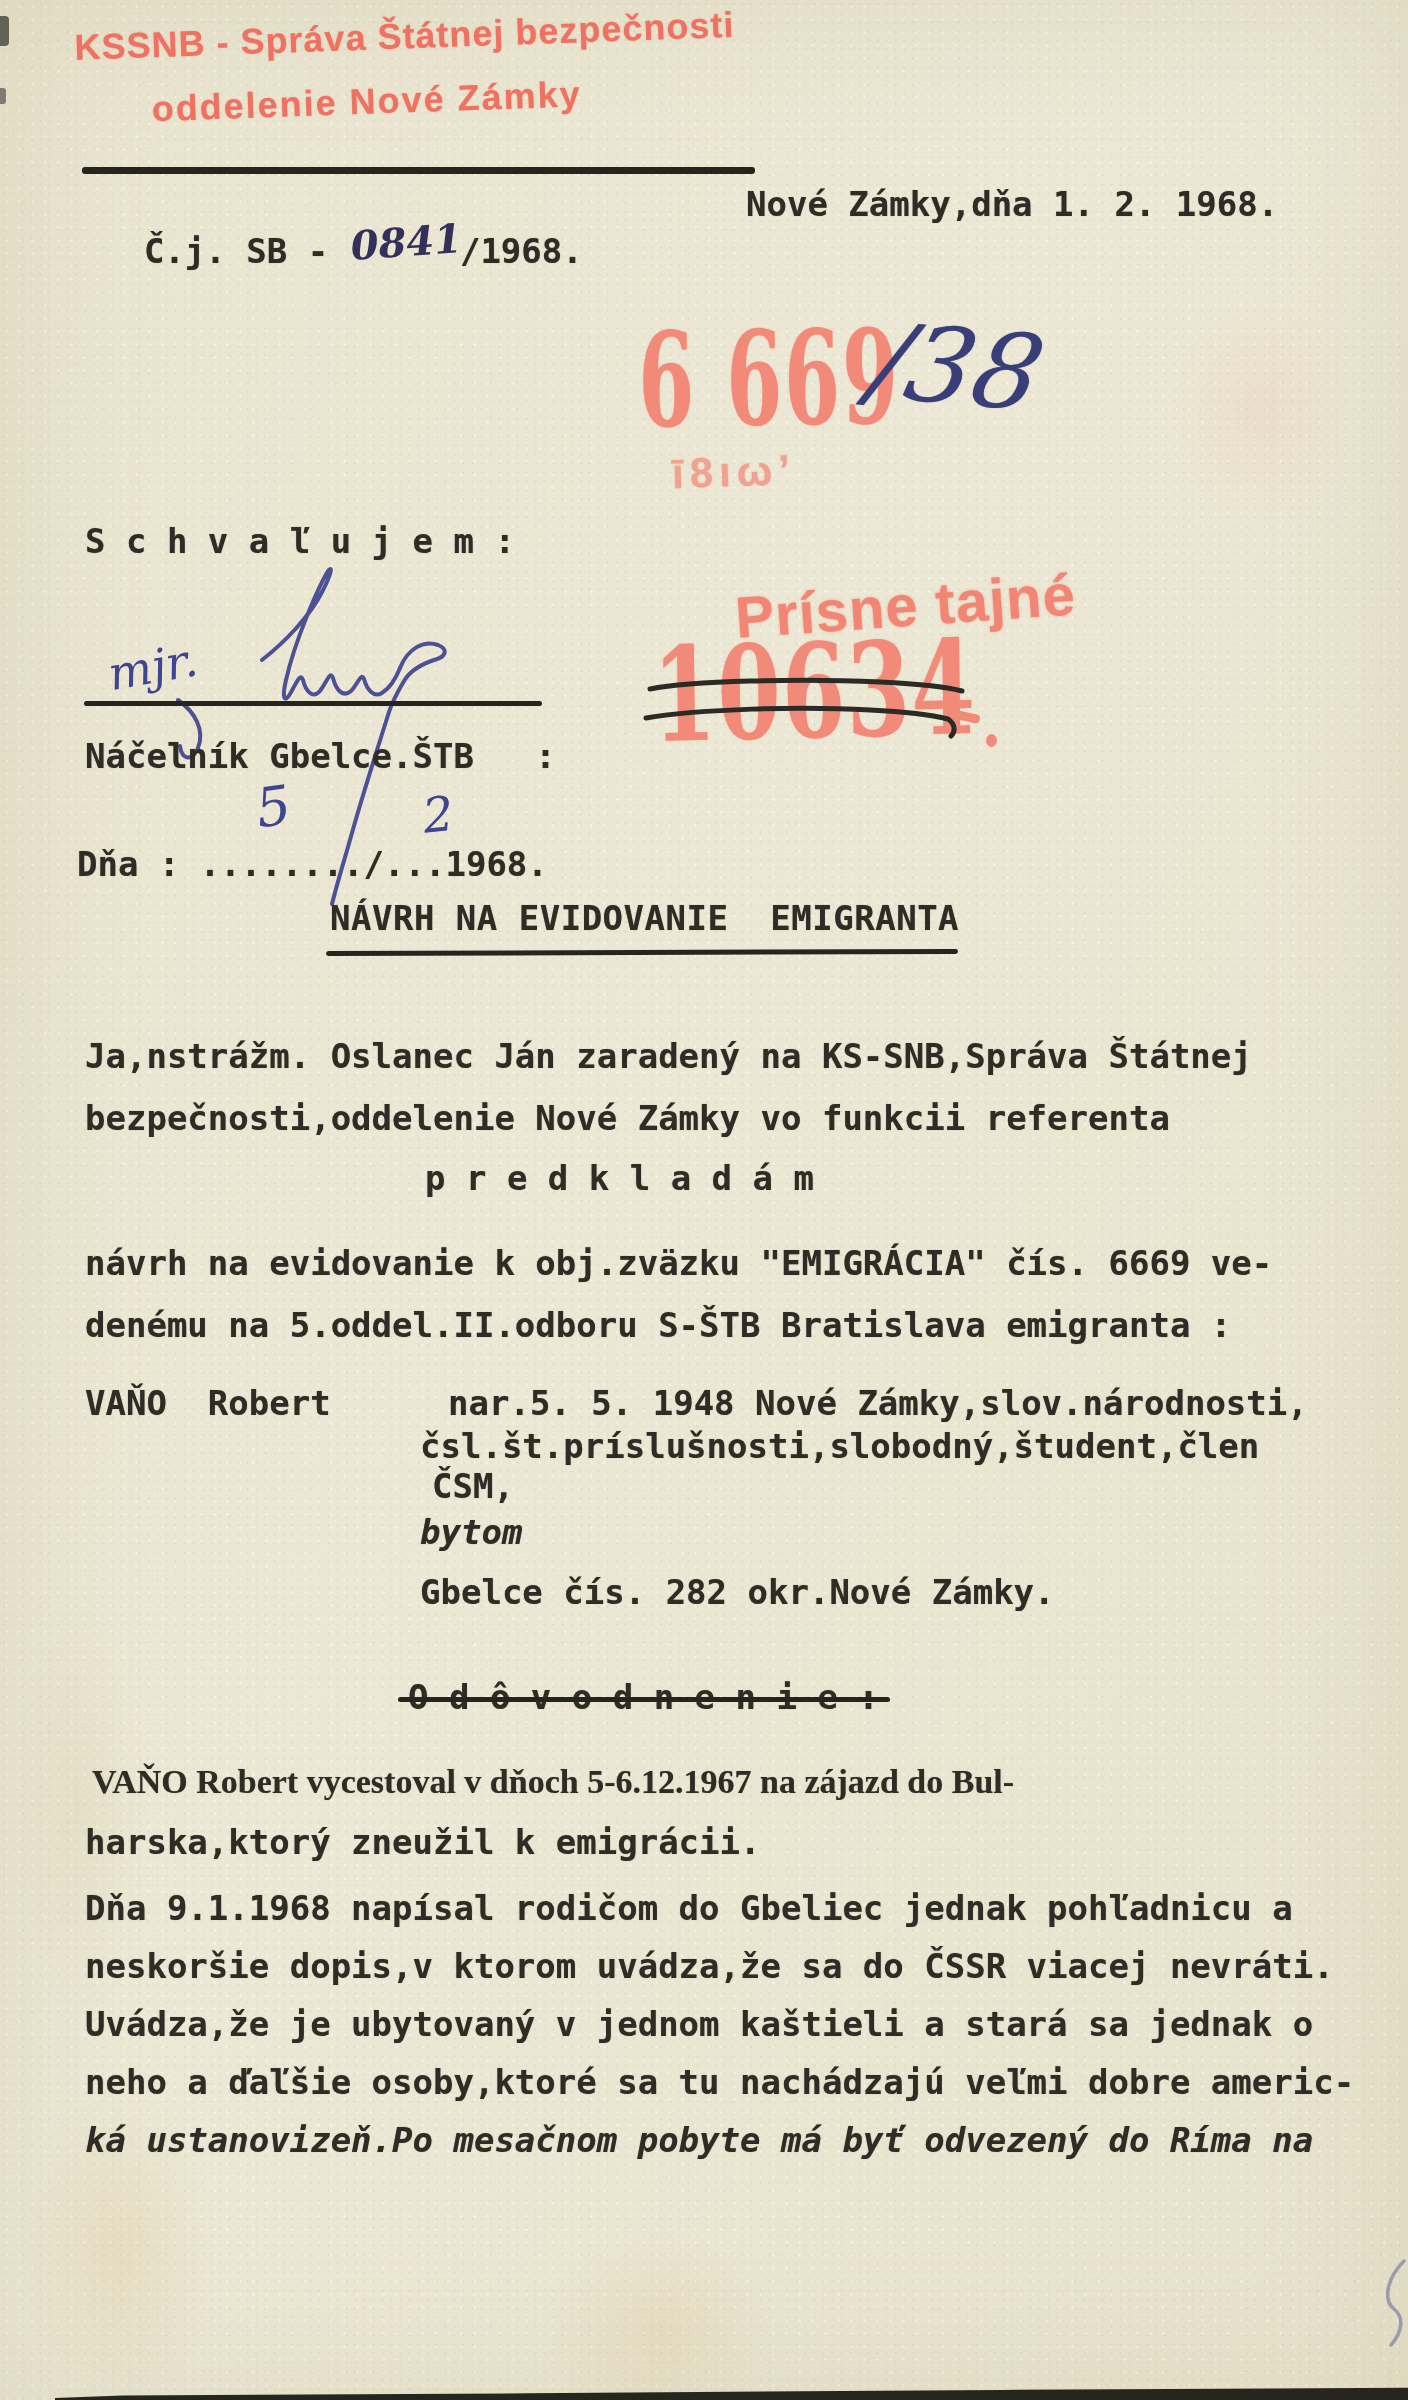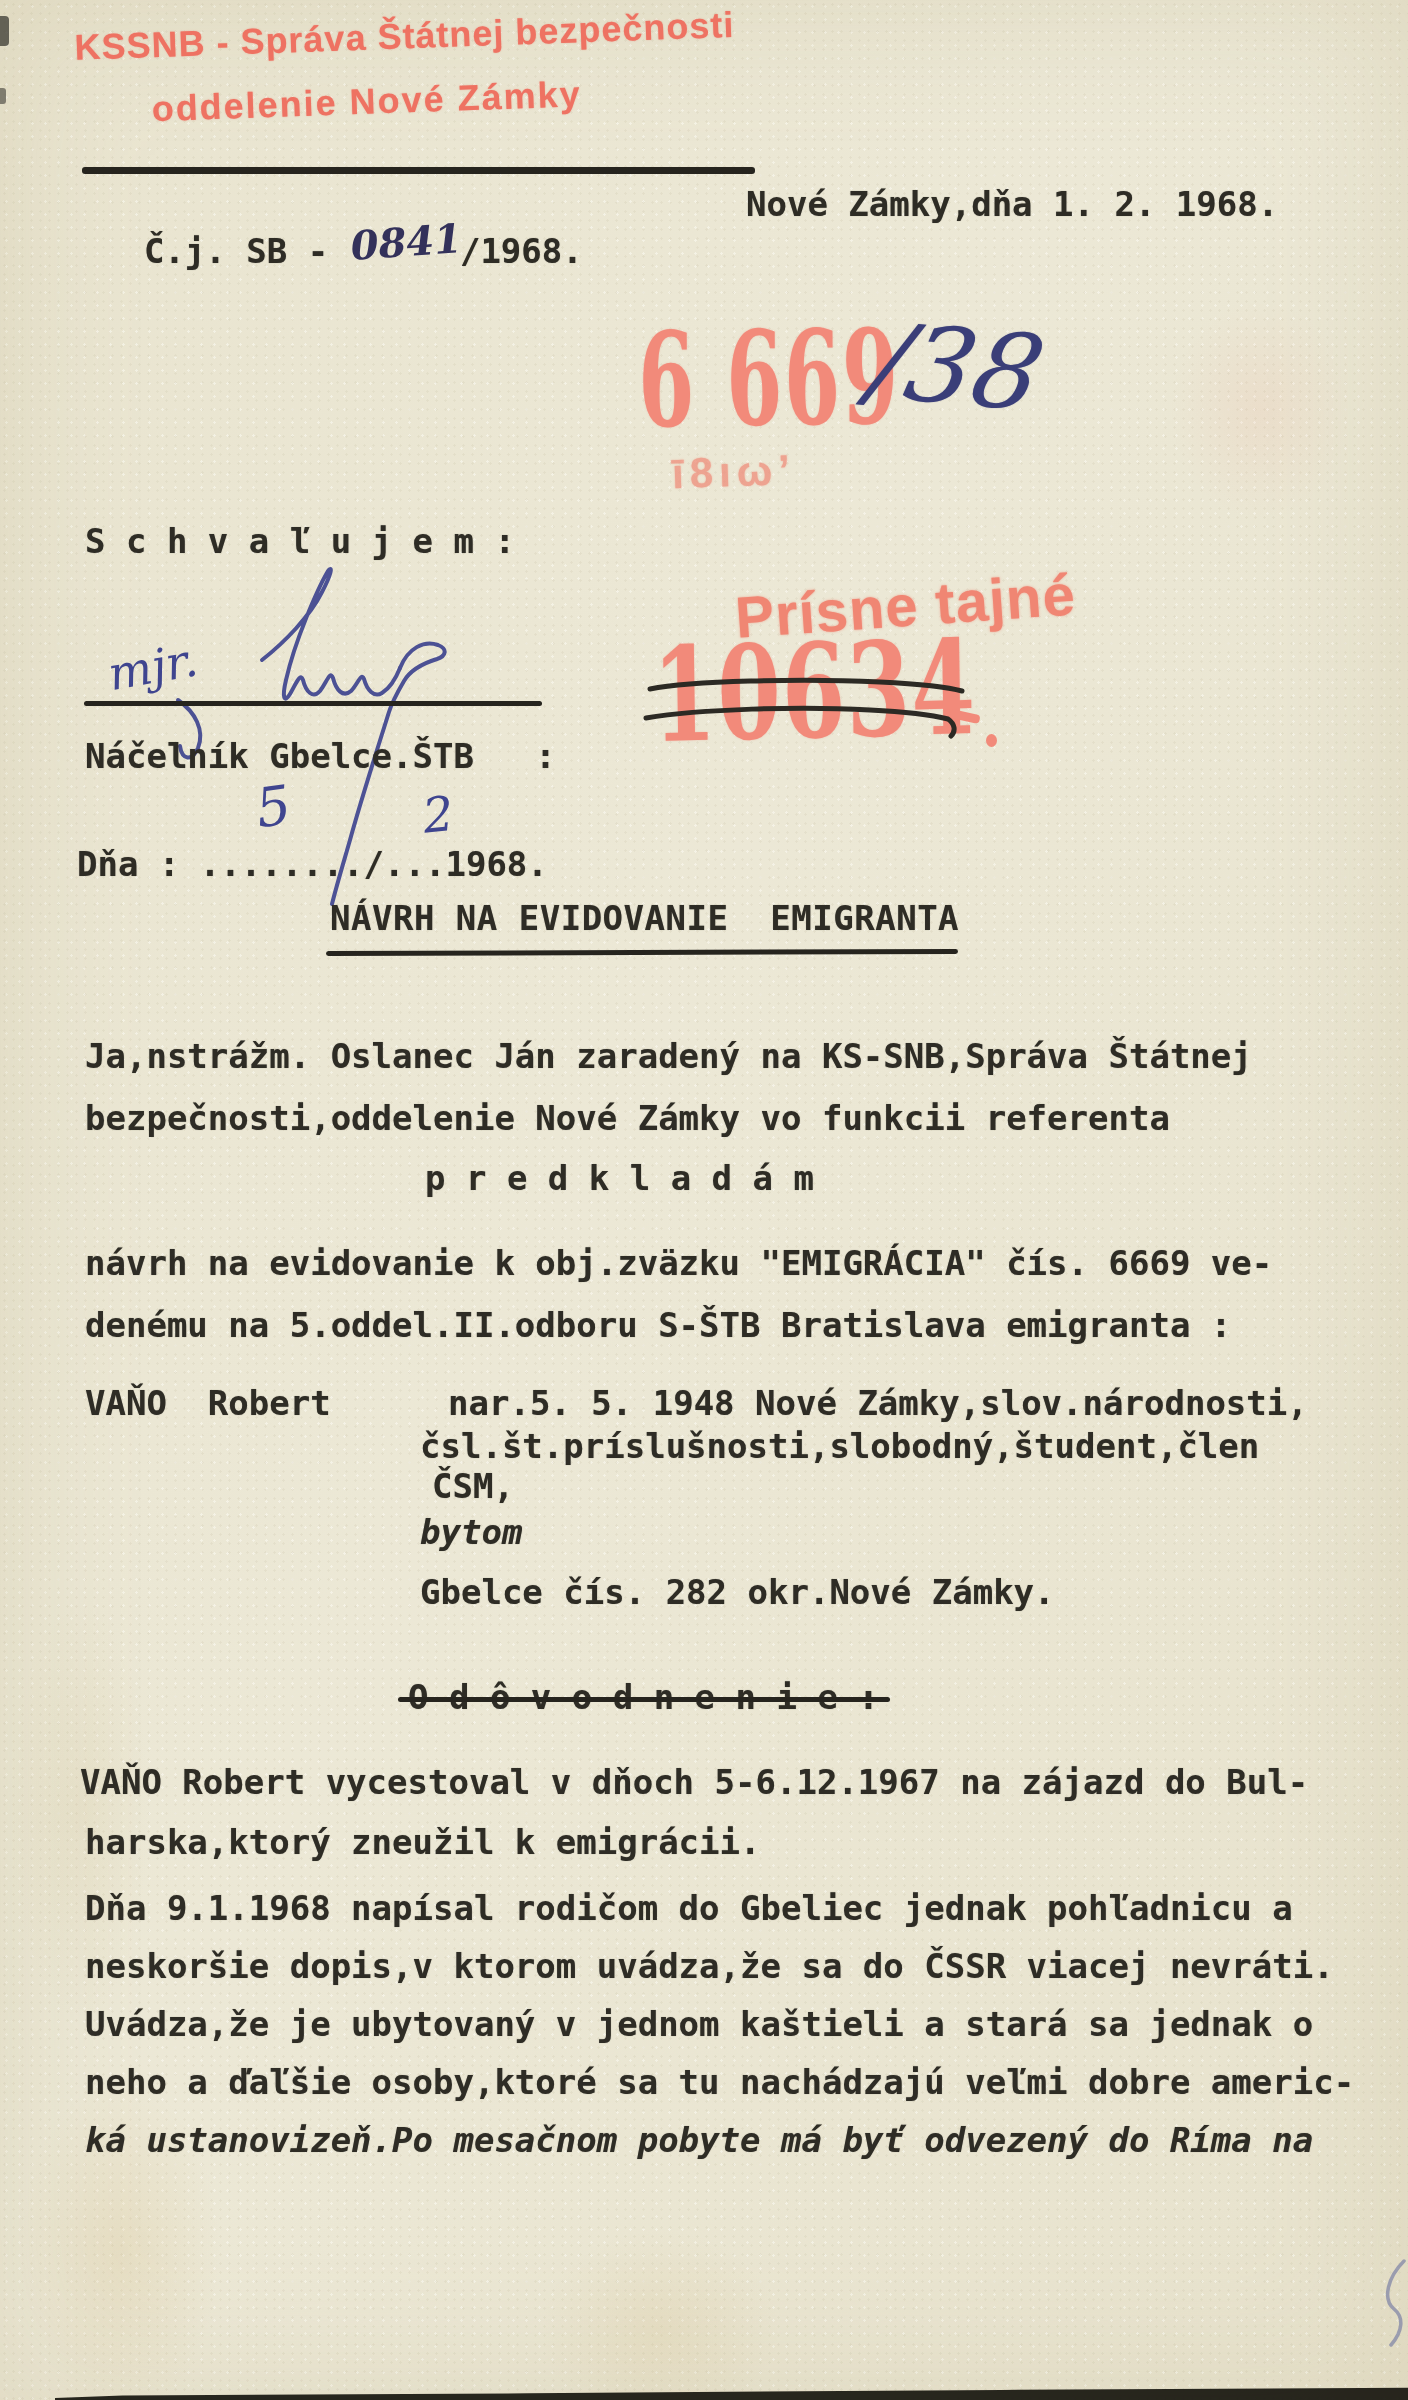--- a/index.html
+++ b/index.html
@@ -118,21 +118,21 @@
   <div class="typed" style="left:85px;top:1383px;">VAŇO  Robert</div>
   <div class="typed" style="left:420px;top:1383px;margin-left:28px;">nar.5. 5. 1948 Nové Zámky,slov.národnosti,</div>
   <div class="typed" style="left:420px;top:1426px;">čsl.št.príslušnosti,slobodný,študent,člen</div>
   <div class="typed" style="left:432px;top:1466px;">ČSM,</div>
   <div class="typed" style="left:420px;top:1512px;font-style:italic;">bytom</div>
   <div class="typed" style="left:420px;top:1572px;">Gbelce čís. 282 okr.Nové Zámky.</div>
 
   <div class="typed" style="left:408px;top:1649px;margin-top:28px;">O d ô v o d n e n i e :</div>
   <div class="rule" style="left:398px;top:1697px;width:492px;height:5px;"></div>
 
-  <div class="typed" style="left:80px;top:1762px;">VAŇO Robert vycestoval v dňoch 5-6.12.1967 na zájazd do Bul-</div>
+  <div class="typed" style="left:92px;top:1762px;font-family:Liberation Serif, serif;">VAŇO Robert vycestoval v dňoch 5-6.12.1967 na zájazd do Bul-</div>
   <div class="typed" style="left:85px;top:1822px;">harska,ktorý zneužil k emigrácii.</div>
   <div class="typed" style="left:85px;top:1888px;">Dňa 9.1.1968 napísal rodičom do Gbeliec jednak pohľadnicu a</div>
   <div class="typed" style="left:85px;top:1946px;">neskoršie dopis,v ktorom uvádza,že sa do ČSSR viacej nevráti.</div>
   <div class="typed" style="left:85px;top:2004px;">Uvádza,že je ubytovaný v jednom kaštieli a stará sa jednak o</div>
   <div class="typed" style="left:85px;top:2062px;">neho a ďaľšie osoby,ktoré sa tu nachádzajú veľmi dobre americ-</div>
   <div class="typed" style="left:85px;top:2120px;font-style:italic;">ká ustanovizeň.Po mesačnom pobyte má byť odvezený do Ríma na</div>
 
   <svg style="left:1380px;top:2255px;" width="28" height="95" viewBox="0 0 28 95">
     <path d="M 24 6 C 8 22, 2 44, 14 54 C 24 62, 23 76, 11 90" fill="none" stroke="#8d91aa" stroke-width="3.5" stroke-linecap="round" opacity=".85"></path>
   </svg>

